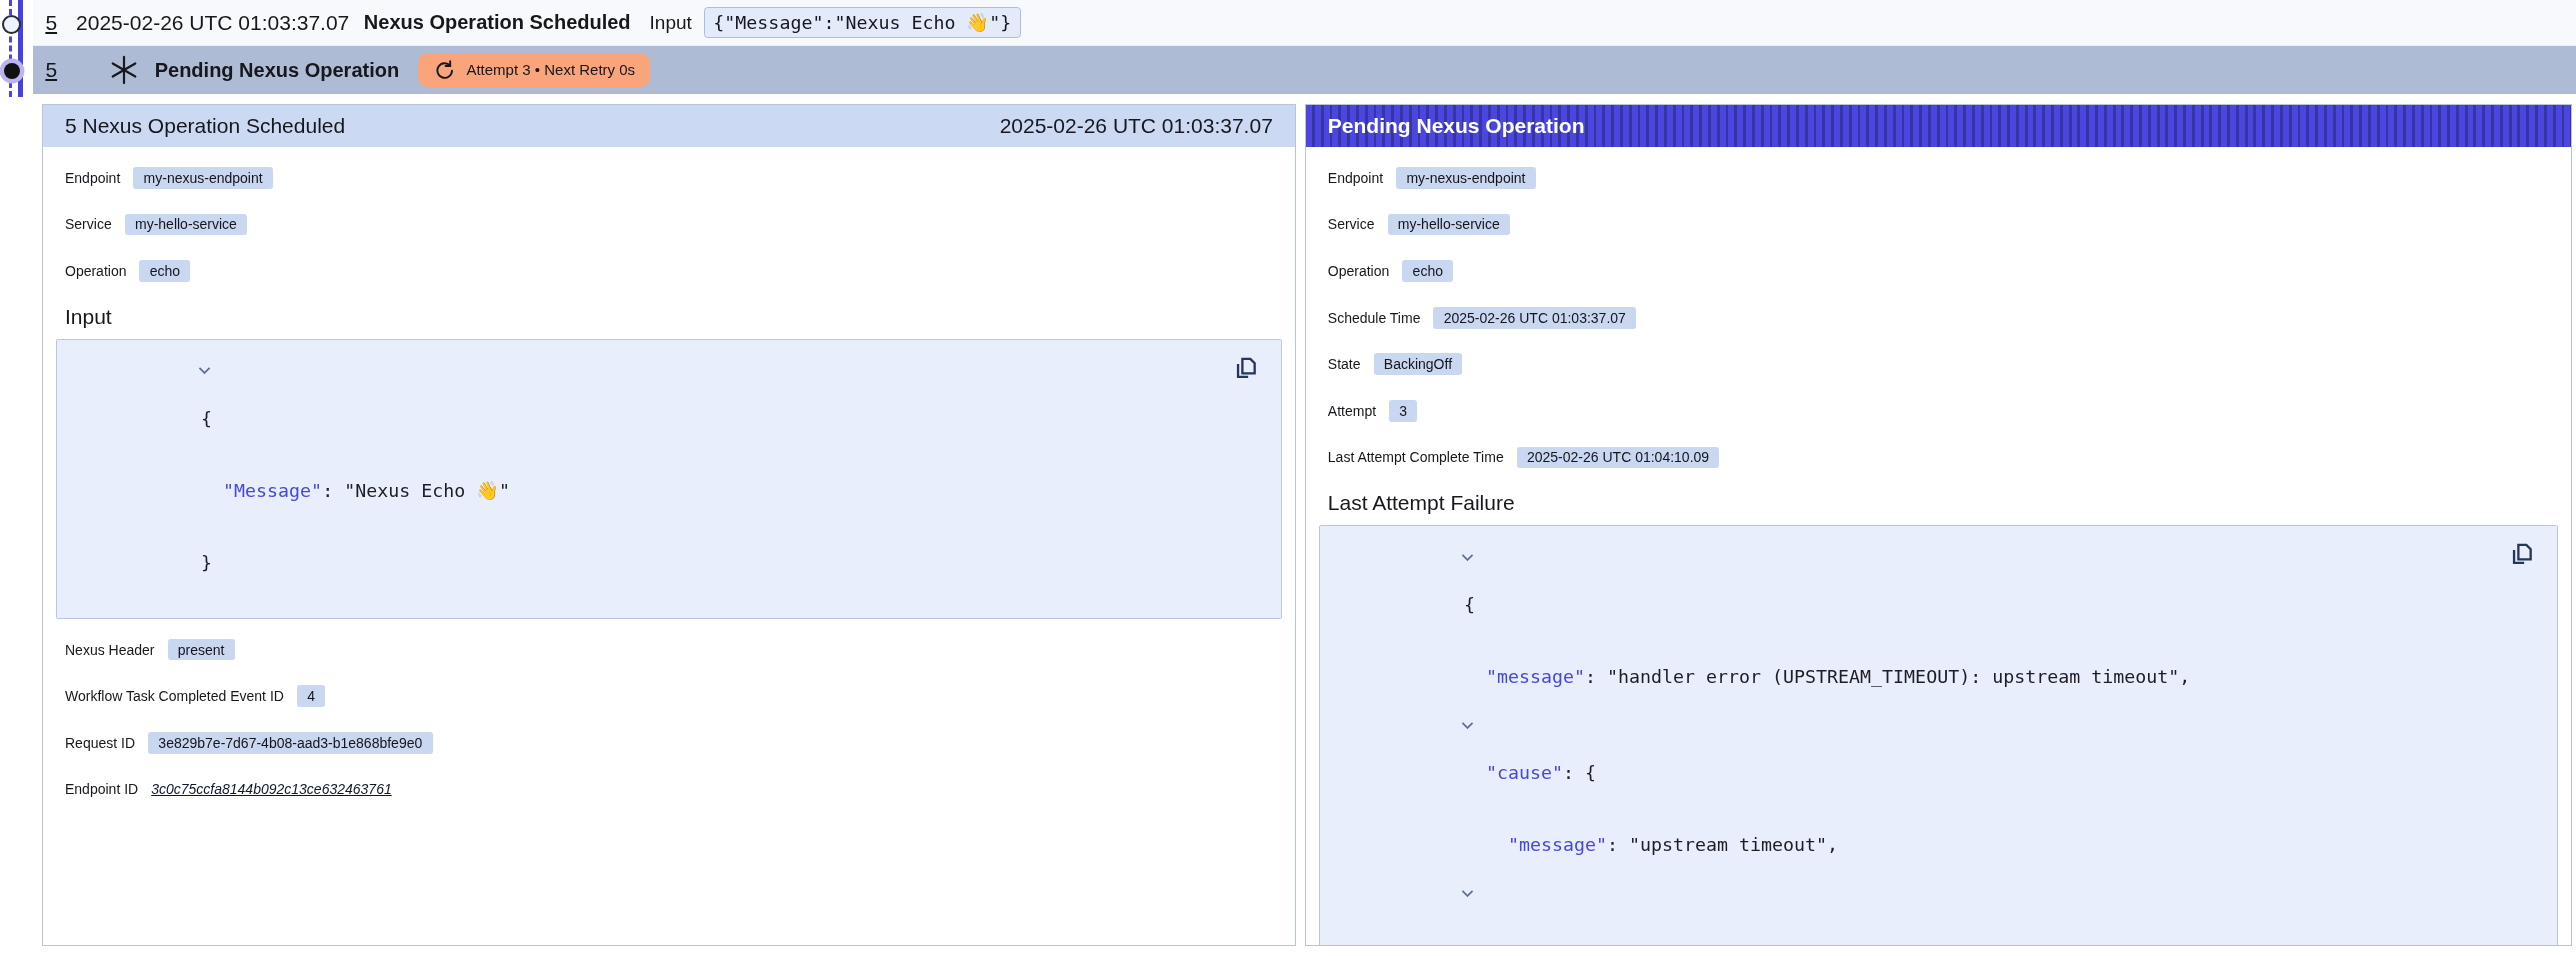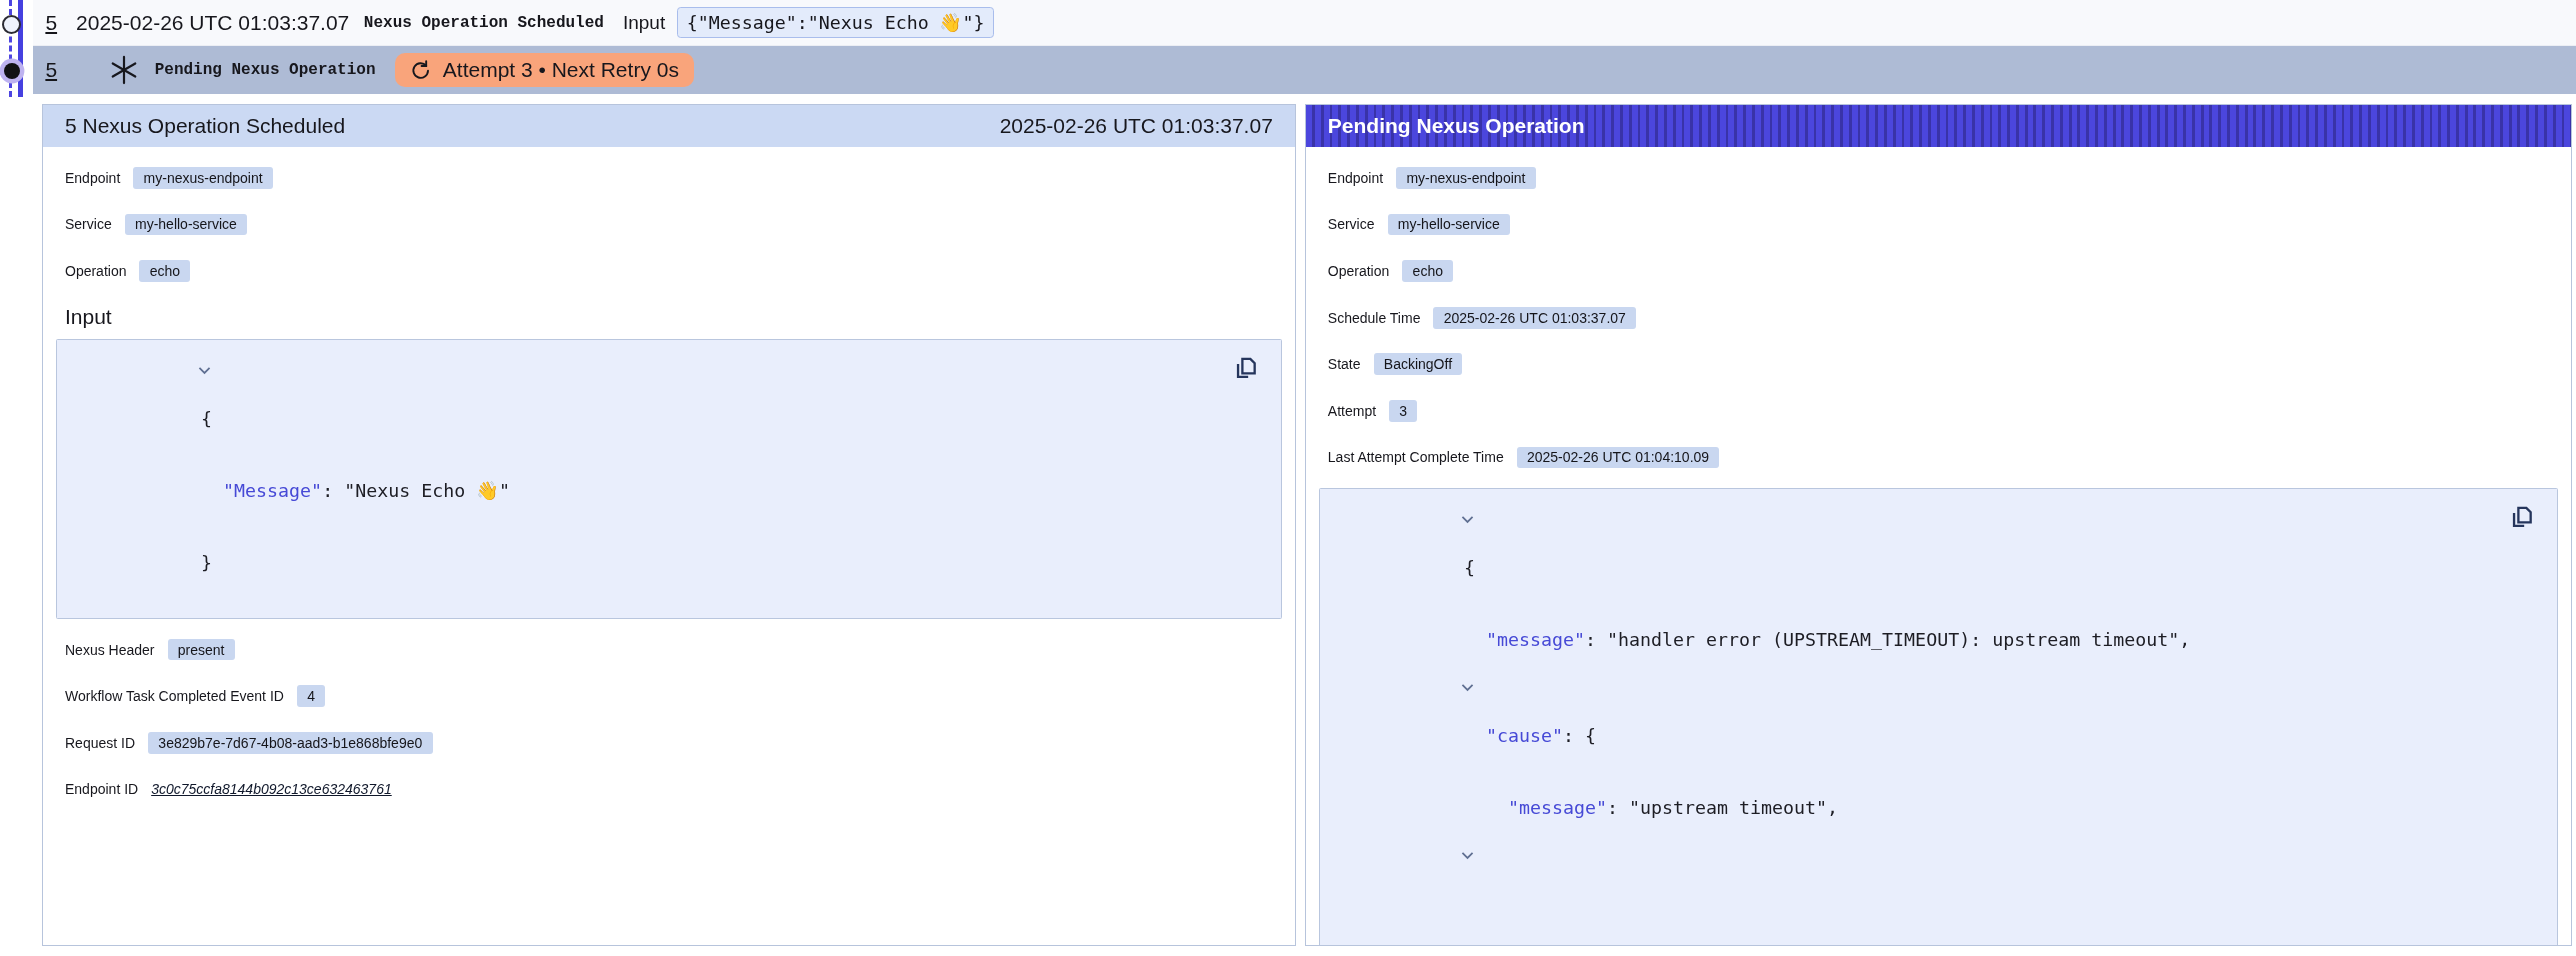--- a/index.html
+++ b/index.html
@@ -15,27 +15,27 @@
     background:#eef2fc; border:2.2px solid #2b2b33; }
   .dot-filled { position:absolute; left:3.7px; top:63px; width:16px; height:16px; border-radius:50%;
     background:#111114; box-shadow:0 0 0 4.4px #beb3f0; }
 
   
   .hrow { margin-left:33px; display:flex; align-items:center; font-size:21px; }
   .hrow-1 { height:46px; background:#f8f9fc; border-bottom:0.7px solid #eceef4; }
   .hrow-2 { height:48px; background:#aebbd5; }
   .ev-id { margin-left:12.4px; text-decoration:underline; font-weight:500; color:#15151a; }
   .ev-time { margin-left:19px; }
-  .ev-title { margin-left:14.6px; font-weight:700; font-size:16px;font-family:Liberation Mono, monospace; }
+  .ev-title { margin-left:14.6px; font-weight:700; font-size:20px; }
   .ev-input-label { margin-left:19px; font-size:19px; }
   .ev-input-pill { margin-left:11.7px; background:#e3ebfb; border:1.5px solid #a9bdec; border-radius:3.7px;
     padding:3.7px 8.8px; font-family:"DejaVu Sans Mono", monospace; font-size:18.3px; }
   .star-icon { margin-left:51px; display:inline-flex; }
   .attempt-badge { margin-left:19px; display:inline-flex; align-items:center; gap:10.3px;
-    background:#f9a47b; border-radius:10px; padding:5.1px 14.6px; font-size:21px; color:#17171d; }
+    background:#f9a47b; border-radius:10px; padding:5.1px 14.6px; font-size:15px; color:#17171d; }
 
   
   .panels { display:flex; gap:9px; margin:10.3px 4.4px 0 42px; }
   .panel { background:#fff; border:0.7px solid #b7c4dc; height:842px; overflow:hidden; }
   .panel-left { width:1254px; }
   .panel-right { width:1267px; }
   .panel-header { height:42px; display:flex; align-items:center; justify-content:space-between;
     padding:0 22px; font-size:21px; }
   .panel-header.event { background:#cbd9f3; color:#17171d; }
   .panel-header.pending { color:#ffffff; font-weight:600;
@@ -191,20 +191,21 @@
       </div>
       <div class="field-row">
         <span>Attempt</span>
         <span class="badge">3</span>
       </div>
       <div class="field-row">
         <span>Last Attempt Complete Time</span>
         <span class="badge">2025-02-26 UTC 01:04:10.09</span>
       </div>
 
+      <div class="section-label">Last Attempt Failure</div>
 
       <div class="code-block">
         <div class="code-line">
           <span class="chev">
             <svg width="13" height="8.8" viewBox="0 0 18 12">
                 <polyline points="2,2.5 9,9.5 16,2.5" fill="none" stroke="#5f6f92" stroke-width="2.4"></polyline>
               </svg>
           </span>
           <span>{</span>
         </div>

